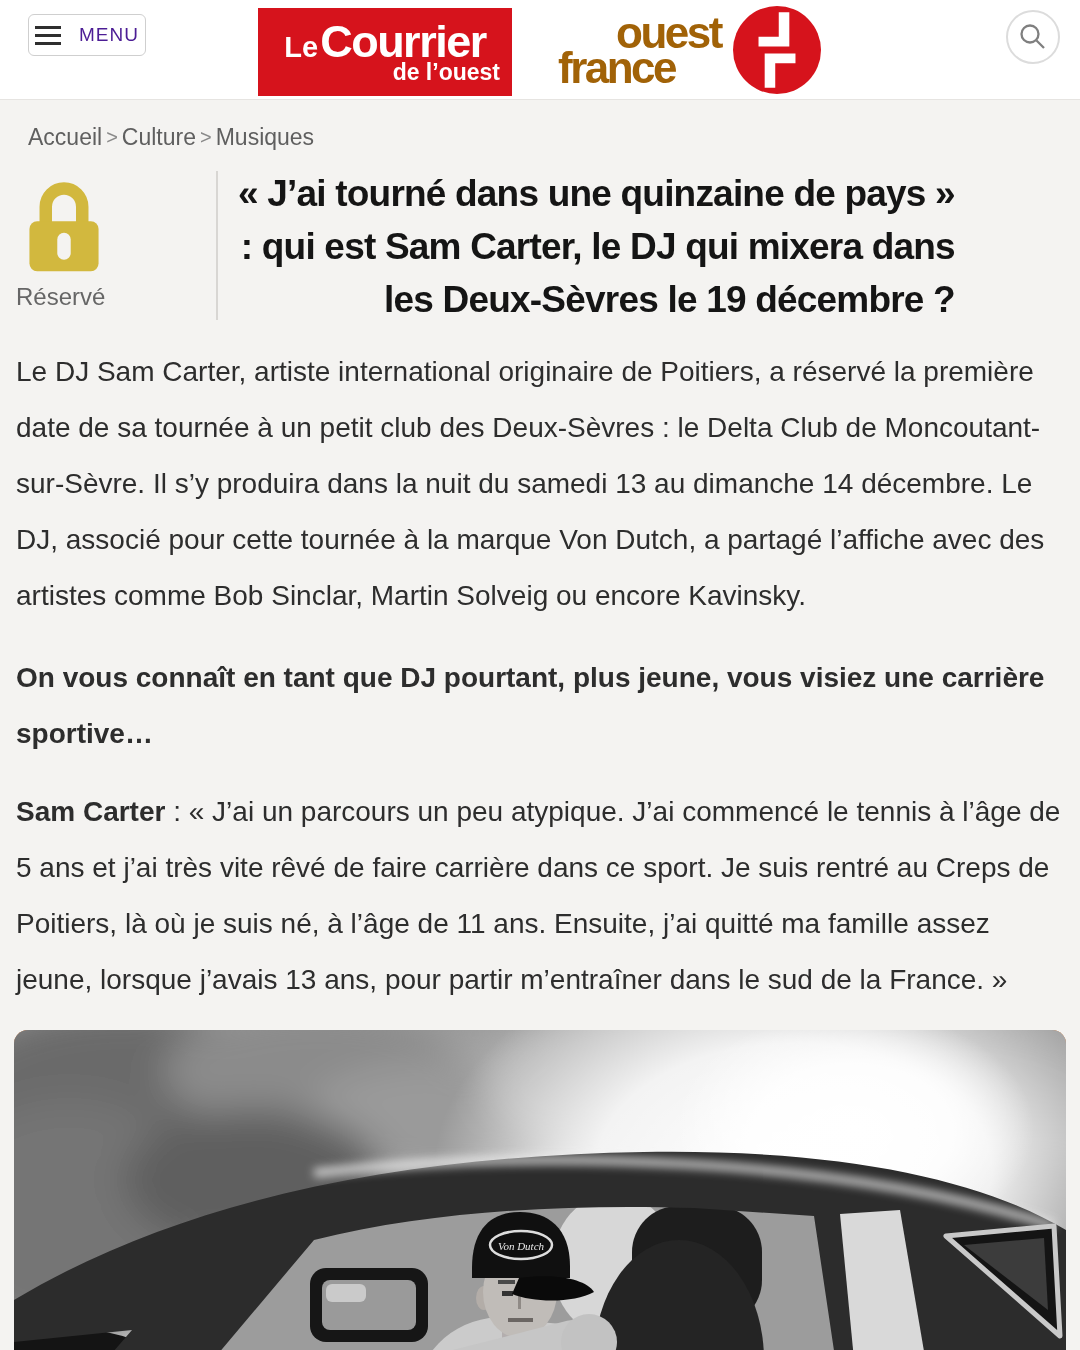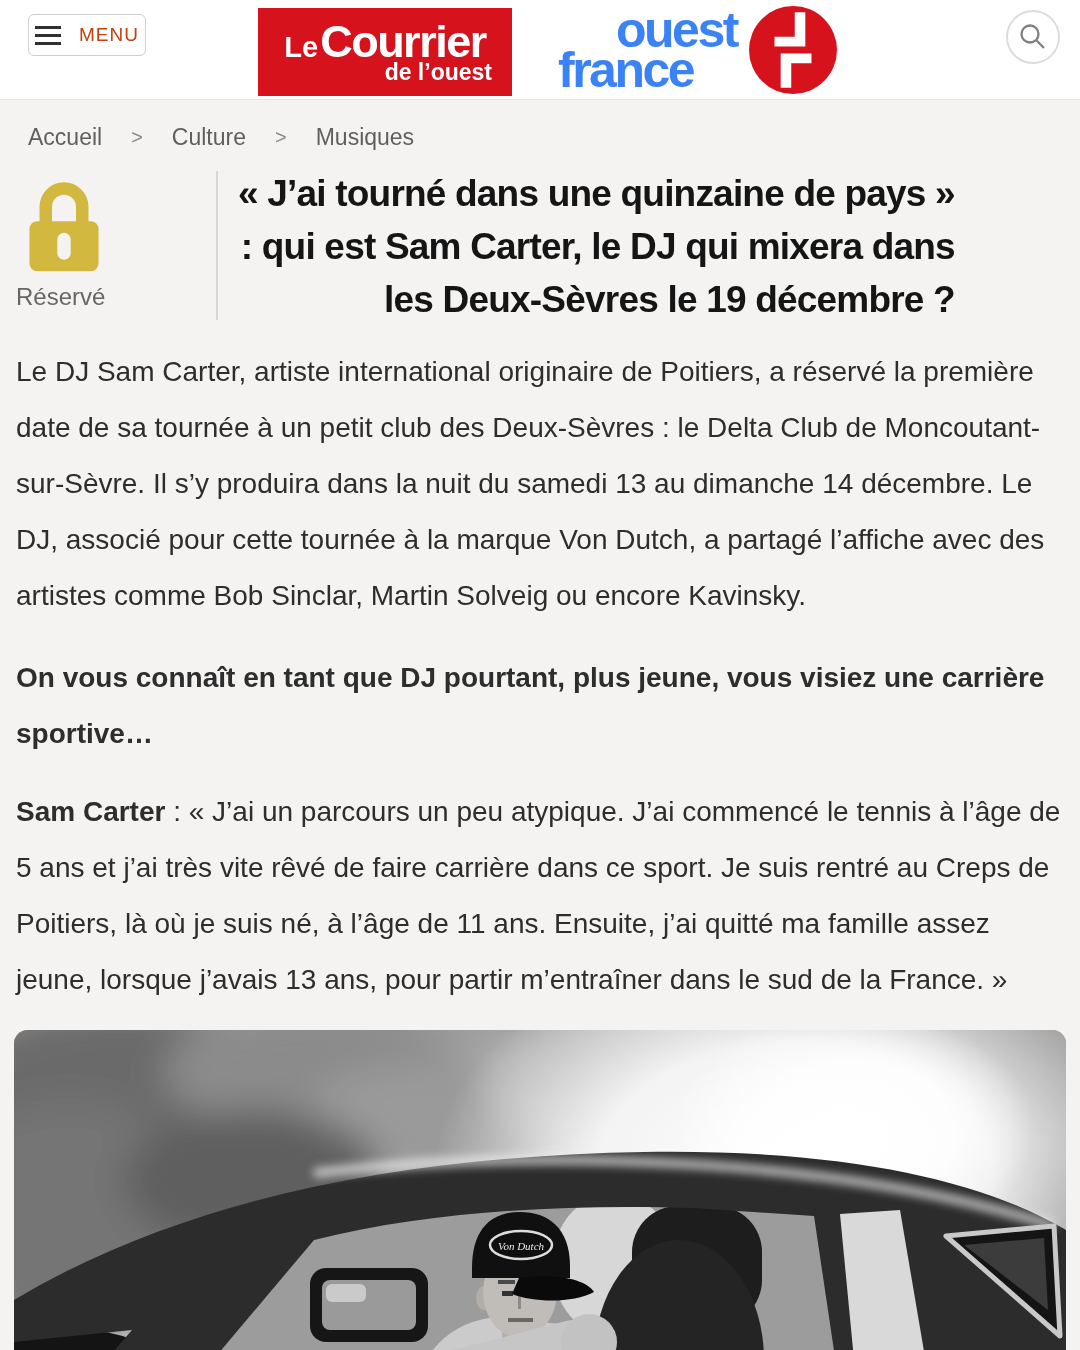--- a/index.html
+++ b/index.html
@@ -12,46 +12,46 @@
   }
   
   .header {
     height:100px; background:#ffffff; position:relative;
     border-bottom:1px solid #e6e4e1;
   }
   .menu-btn {
     position:absolute; left:28px; top:14px; width:118px; height:42px;
     background:#fff; border:1px solid #cfcfcf; border-radius:6px;
     display:flex; align-items:center; justify-content:center; gap:18px;
-    color:#c2410c; font-size:19px; letter-spacing:1px; cursor:pointer;
+    color:#4c1d95; font-size:19px; letter-spacing:1px; cursor:pointer;
     font-family:"Liberation Sans", sans-serif;
   }
   .burger { width:26px; display:flex; flex-direction:column; gap:5px; }
   .burger i { display:block; height:3px; background:#2f2f2f; }
   .lc-logo {
     position:absolute; left:258px; top:8px; width:254px; height:88px;
-    background:#d6131c; color:#fff; padding:8px 12px 6px; cursor:pointer;
+    background:#d6131c; color:#fff; padding:8px 4px 6px; cursor:pointer;
   }
   .lc-top { display:flex; justify-content:center; align-items:baseline; }
   .lc-le { font-size:29px; font-weight:bold; }
   .lc-c  { font-size:45px; font-weight:bold; letter-spacing:-1.5px; margin-left:2px; }
   .lc-sub { font-size:23px; font-weight:bold; margin-top:-9px; text-align:right; padding-right:8px; }
   .of-logo { position:absolute; left:558px; top:6px; display:flex; align-items:center; cursor:pointer; }
-  .of-text { color:#3b82f6; font-weight:bold; font-size:50px; line-height:0.8; letter-spacing:-2.5px; }
+  .of-text { color:#a16207; font-weight:bold; font-size:44px; line-height:0.8; letter-spacing:-2.5px; }
   .of-w1 { margin-left:58px; }
   .of-circle { width:88px; height:88px; margin-left:12px; display:block; }
   .search-btn {
     position:absolute; right:20px; top:10px; width:54px; height:54px;
     border-radius:50%; border:2px solid #dcdcdc; background:#fff;
     display:flex; align-items:center; justify-content:center; cursor:pointer;
   }
   
   .breadcrumb {
     padding:24px 0 0 28px; font-size:23px; color:#5f5f5f;
-    display:flex; align-items:center; gap:29px;
+    display:flex; align-items:center; gap:4px;
   }
   .breadcrumb .crumb { cursor:pointer; }
   .breadcrumb .sep { color:#8a8a8a; font-size:20px; }
   
   .article-head { display:flex; margin:14px 16px 0; }
   .premium-col { width:200px; display:flex; flex-direction:column; padding-top:10px; flex:none; }
   .premium-label { color:#666; font-size:24px; margin-top:4px; }
   .vdiv { width:2px; background:#d8d6d3; margin:6px 0 6px 0; flex:none; }
   h1 {
     margin:2px 0 0 20px; font-size:37px; line-height:53px;

